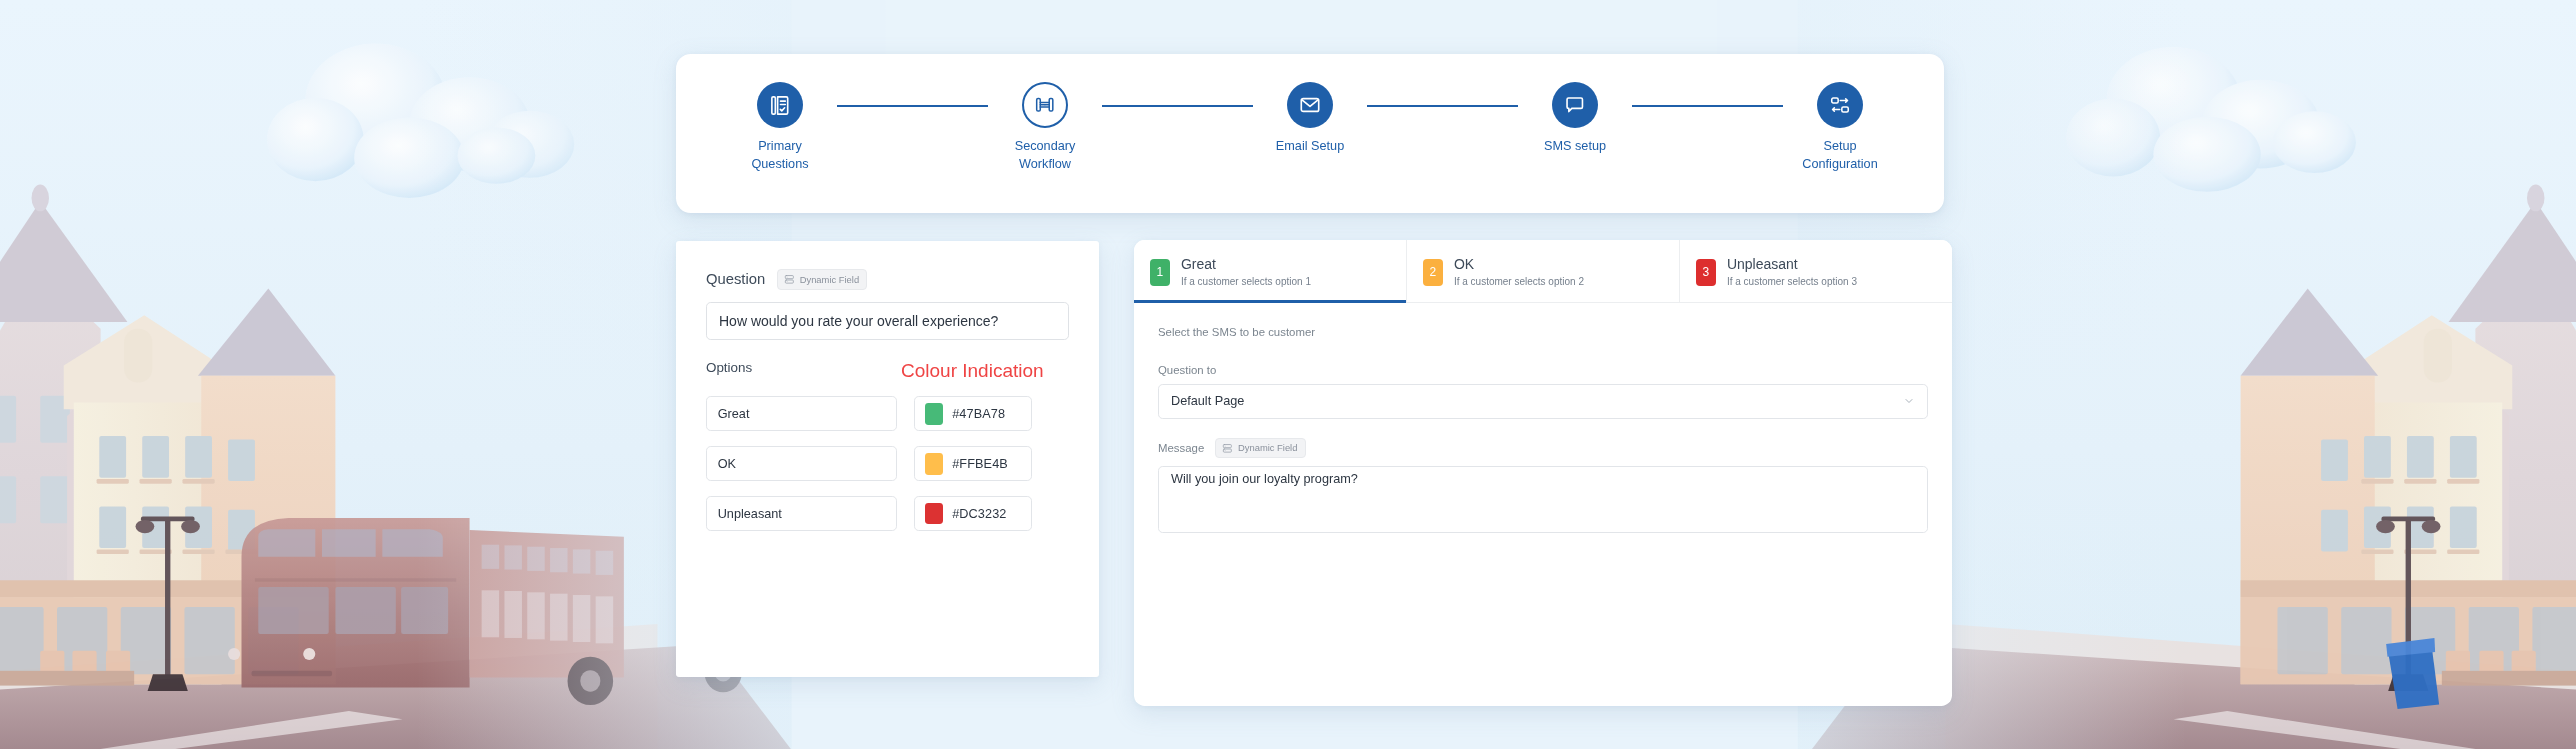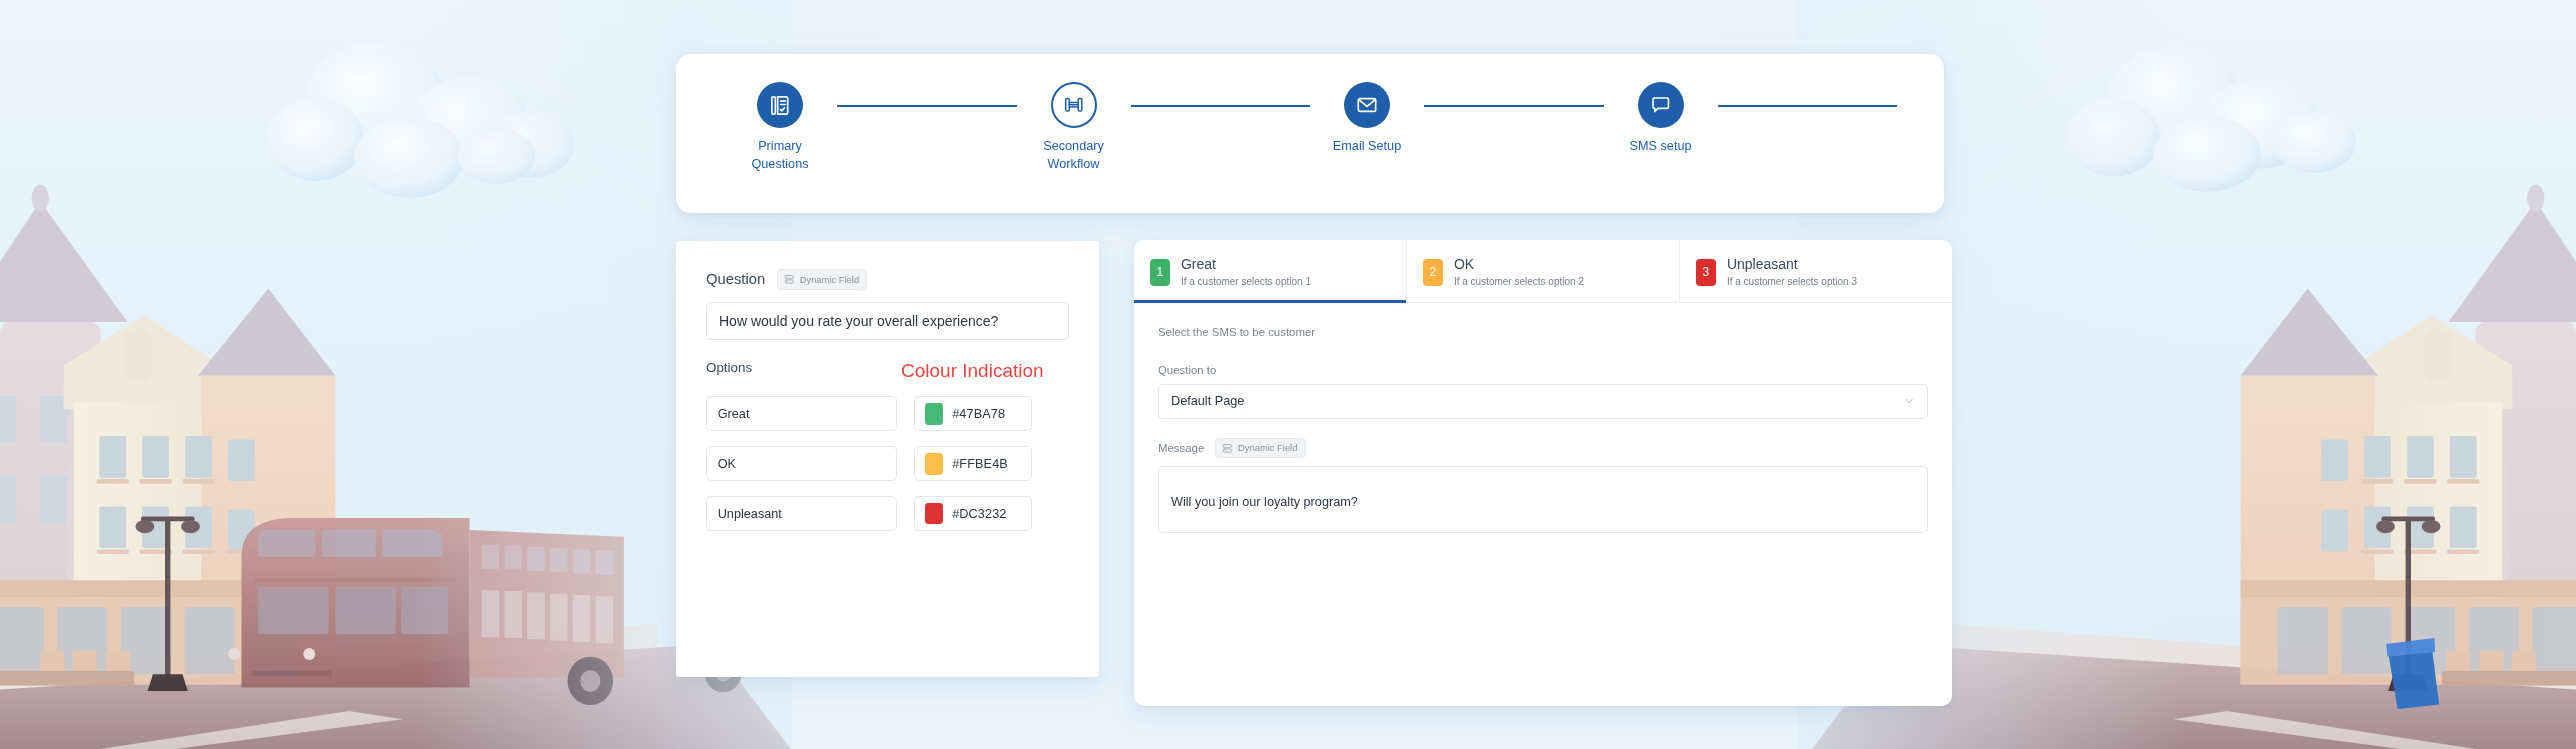--- a/index.html
+++ b/index.html
@@ -197,21 +197,21 @@
     background: #fff;
   }
   .chev { color: #a9b2bb; display: block; }
   .gap { height: 19px; }
   .msg-head { display: flex; align-items: center; gap: 10.7px; margin-bottom: 7.4px; }
   .msg-head .field-label { margin-bottom: 0; }
   .textarea-box {
     width: 100%; height: 67px;
     border: 0.7px solid #e2e5e9;
     border-radius: 4.7px;
-    padding: 28px 12px;
+    padding: 5px 12px;
     font-size: 12.7px;
     color: #2d3642;
     background: #fff;
   }
 </style>
 </head>
 <body>
 
 <div id="root">
 
@@ -497,20 +497,32 @@
         <div class="step-circle">
           <svg width="21.5" height="21.5" viewBox="0 0 24 24" fill="none" stroke="#ffffff" stroke-width="1.8" stroke-linecap="round" stroke-linejoin="round">
             <path d="M5 4.5h14a1.6 1.6 0 0 1 1.6 1.6v8.3a1.6 1.6 0 0 1-1.6 1.6H8.7L5.4 19.6V16H5a1.6 1.6 0 0 1-1.6-1.6V6.1A1.6 1.6 0 0 1 5 4.5z"></path>
           </svg>
         </div>
         <div class="step-label">SMS setup</div>
       </div>
 
       <div class="connector"></div>
 
+      <div class="step">
+        <div class="step-circle">
+          <svg width="22" height="22" viewBox="0 0 24 24" fill="none" stroke="#ffffff" stroke-width="1.7" stroke-linecap="round" stroke-linejoin="round">
+            <rect x="3" y="4.4" width="7" height="5.4" rx="1.6"></rect>
+            <rect x="14" y="14.2" width="7" height="5.4" rx="1.6"></rect>
+            <path d="M12.3 7.1h7.8M18.2 5.2l2 1.9-2 1.9"></path>
+            <path d="M11.7 16.9H3.9M5.8 15l-1.9 1.9 1.9 1.9"></path>
+          </svg>
+        </div>
+        <div class="step-label">Setup
+Configuration</div>
+      </div>
 
     </div>
   </div>
 
   <div class="question-card">
 
     <div class="q-head">
       <span class="q-head-label">Question</span>
       <span class="dyn-badge">
         <svg width="10.7" height="10.7" viewBox="0 0 24 24" fill="none" stroke="#9aa1ab" stroke-width="1.8" stroke-linecap="round" stroke-linejoin="round">

